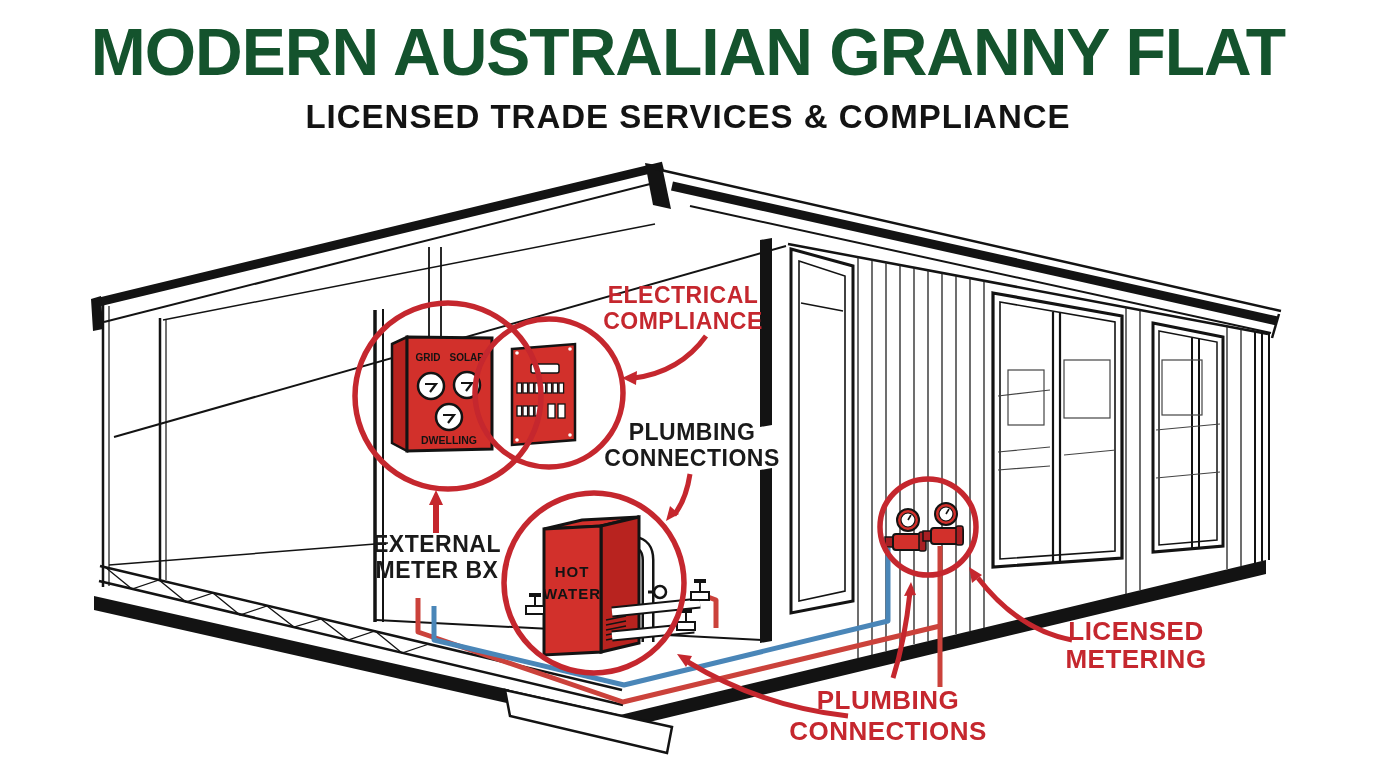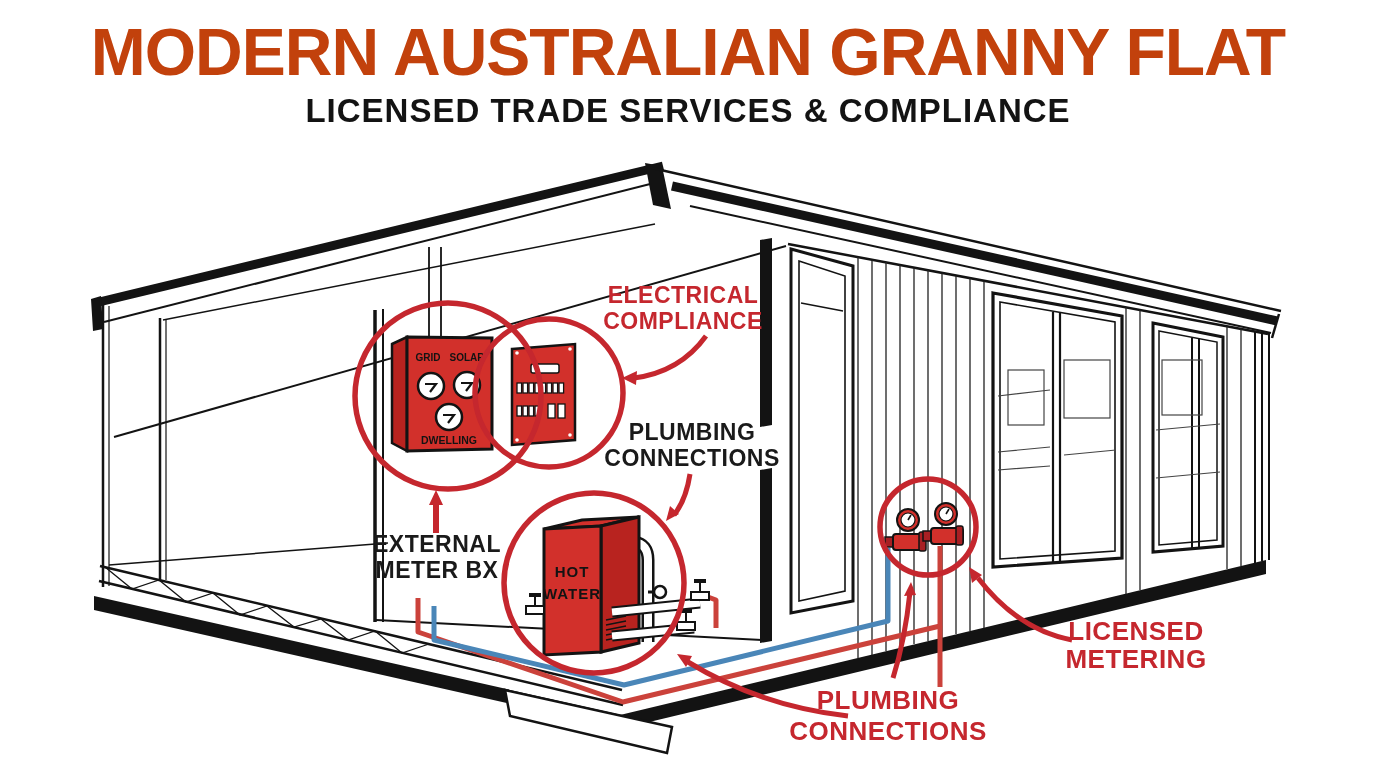--- a/index.html
+++ b/index.html
@@ -1,20 +1,20 @@
 <!DOCTYPE html>
 <html><head>
 <meta charset="utf-8">
 <style>
   html,body{margin:0;padding:0;background:#ffffff;}
   .page{position:relative;width:1376px;height:768px;background:#fff;overflow:hidden;
         font-family:"Liberation Sans",sans-serif;}
   .header{position:absolute;top:16px;left:0;width:100%;text-align:center;z-index:5;}
-  .title{font-size:66px;font-weight:bold;letter-spacing:-1px;color:#c2410c;line-height:72px;margin:0;}
-  .subtitle{font-size:33px;font-weight:bold;letter-spacing:1px;color:#131313;line-height:38px;margin:4px 0 0 0;}
+  .title{font-size:66px;font-weight:bold;letter-spacing:-1px;color:#14532d;line-height:72px;margin:0;}
+  .subtitle{font-size:33px;font-weight:bold;letter-spacing:1px;color:#131313;line-height:38px;margin:10px 0 0 0;}
   svg{position:absolute;top:0;left:0;}
   svg text{font-family:"Liberation Sans",sans-serif;font-weight:bold;}
   .ann-red{fill:#c5272e;font-size:23px;letter-spacing:.5px;}
   .ann-red-lg{fill:#c5272e;font-size:26px;letter-spacing:.5px;}
   .ann-black{fill:#1a1a1a;font-size:23px;letter-spacing:.5px;}
   .ring{fill:none;stroke:#c5272e;stroke-width:5.5;}
   .ink{stroke:#131313;fill:none;}
   .eq-red{fill:#d2302b;stroke:#131313;}
   .eq-red-dark{fill:#b8231f;stroke:#131313;}
   .shelf{stroke:#444;stroke-width:1.2;fill:none;}

